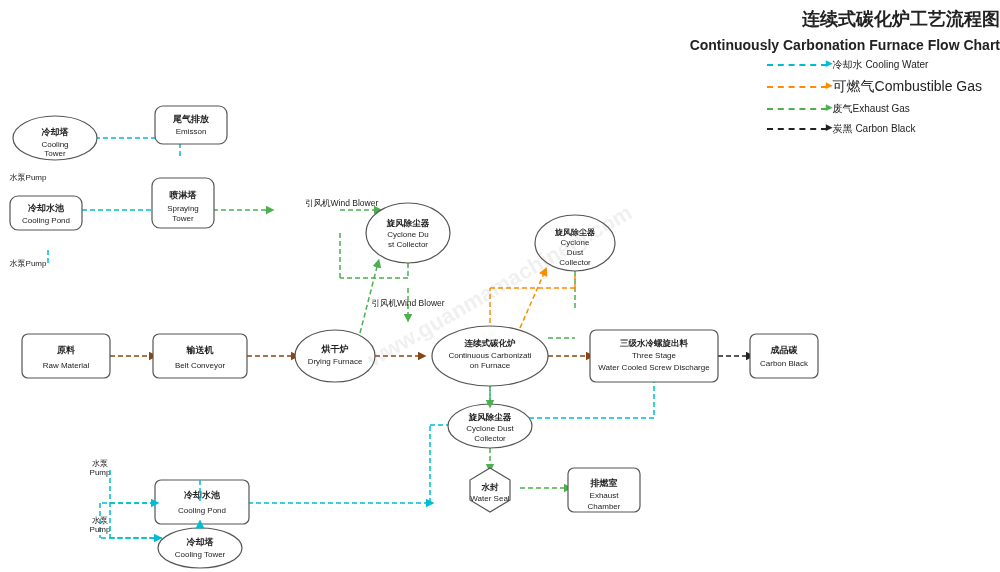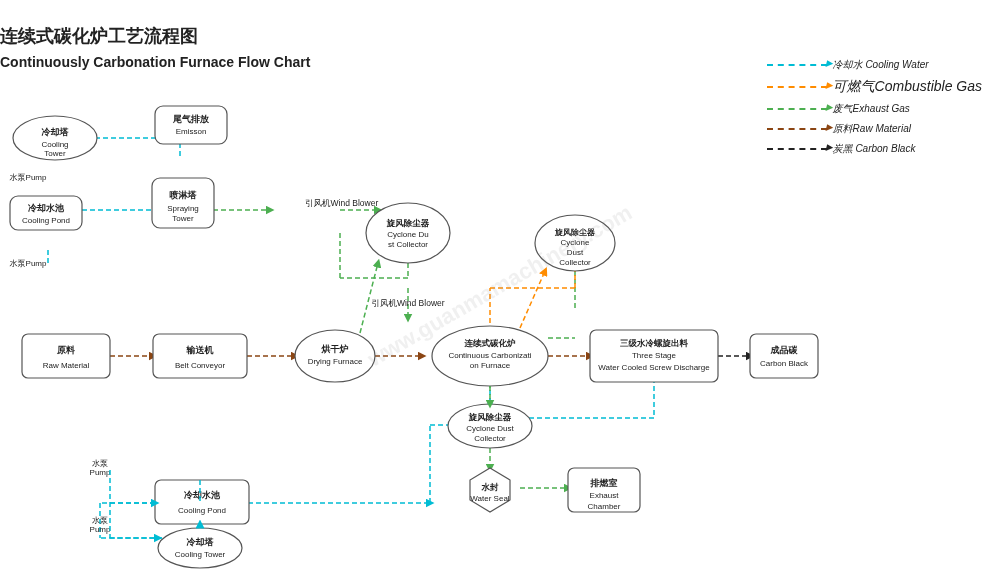--- a/index.html
+++ b/index.html
@@ -11,22 +11,22 @@
       overflow: hidden;
       position: relative;
     }
     .page {
       width: 1000px;
       height: 572px;
       position: relative;
       background: #fff;
     }
     .title-area {
-      text-align: left;
-      padding-top: 24px;
+      text-align: right;
+      padding-top: 7px;
     }
     .title-cn {
       font-size: 18px;
       font-weight: bold;
       color: #222;
     }
     .title-en {
       font-size: 14px;
       font-weight: bold;
       color: #222;
@@ -39,21 +39,20 @@
       right: 18px;
       display: flex;
       flex-direction: column;
       gap: 6px;
     }
     .legend-item {
       display: flex;
       align-items: center;
       gap: 6px;
       font-size: 10px;
-      font-style: italic;
     }
     .legend-line {
       width: 60px;
       height: 3px;
       border-top: 2px dashed;
       position: relative;
     }
     .legend-line.cyan { border-color: #00bcd4; }
     .legend-line.orange { border-color: #ff8c00; }
     .legend-line.green { border-color: #4caf50; }
@@ -109,24 +108,20 @@
     </div>
     <div class="legend-item">
       <div class="legend-line orange"></div>
       <span style="font-size:14px;color:#222;">可燃气Combustible Gas</span>
     </div>
     <div class="legend-item">
       <div class="legend-line green"></div>
       <span style="font-size:10px;color:#222;">废气Exhaust Gas</span>
     </div>
     <div class="legend-item">
-      <div class="legend-line brown"></div>
-      <span style="font-size:10px;color:#222;">原料Raw Material</span>
-    </div>
-    <div class="legend-item">
       <div class="legend-line black"></div>
       <span style="font-size:10px;color:#222;">炭黑 Carbon Black</span>
     </div>
   </div>
 
   <svg style="position:absolute;top:48px;left:0;width:840px;height:524px;" viewBox="0 0 840 524">
 
     <line x1="48" y1="148" x2="48" y2="175" stroke="#00bcd4" stroke-width="1.5" stroke-dasharray="5,3"></line>
 
     <line x1="82" y1="162" x2="160" y2="162" stroke="#00bcd4" stroke-width="1.5" stroke-dasharray="5,3"></line>

